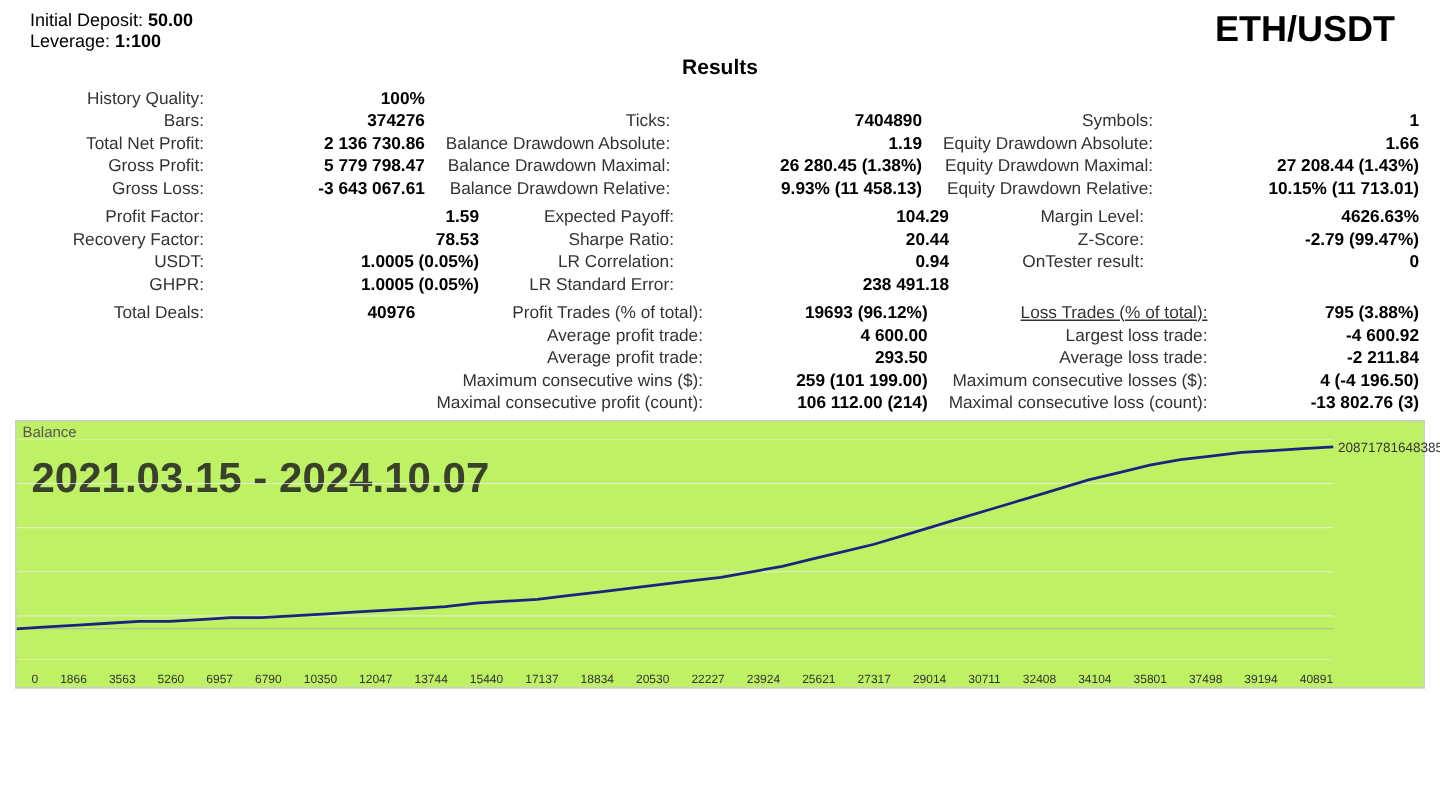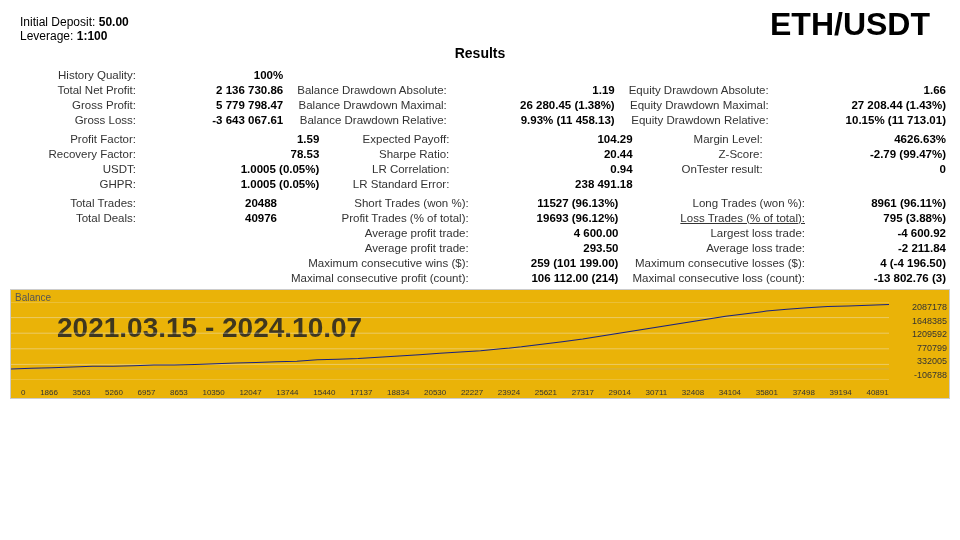--- a/index.html
+++ b/index.html
@@ -9,25 +9,25 @@
       font-size: 12px;
       color: #000;
       width: 960px;
       min-height: 540px;
       overflow: hidden;
     }
     .top-info {
       padding: 6px 20px 2px 20px;
       display: flex;
       justify-content: space-between;
-      align-items: flex-end;
+      align-items: center;
     }
     .top-left p { font-size: 12px; }
     .eth-title {
-      font-size: 32px;
+      font-size: 24px;
       font-weight: bold;
       color: #000;
       padding-right: 10px;
     }
     .results-section {
       padding: 0 10px;
     }
     .results-title {
       text-align: center;
       font-size: 14px;
@@ -52,48 +52,47 @@
       font-weight: bold;
       min-width: 90px;
       text-align: right;
     }
     .section-divider {
       height: 4px;
     }
     .chart-area {
       margin: 4px 10px 0 10px;
       border: 1px solid #ccc;
-      height: 110px;
+      height: 179px;
       position: relative;
-      background: #eab308;
+      background: #bef264;
     }
     .chart-label {
       position: absolute;
       top: 2px;
       left: 4px;
       font-size: 10px;
       color: #555;
     }
     .chart-date {
       position: absolute;
       top: 22px;
       left: 10px;
       font-size: 28px;
       font-weight: bold;
       color: #222;
       opacity: 0.85;
-      margin-left: 36px;
     }
     .y-axis-labels {
       position: absolute;
       right: 2px;
       top: 12px;
       bottom: 18px;
       display: flex;
-      flex-direction: column;
+      flex-direction: row;
       justify-content: space-between;
       font-size: 9px;
       color: #333;
       width: 55px;
       text-align: right;
     }
     .x-axis-labels {
       position: absolute;
       bottom: 1px;
       left: 10px;
@@ -137,20 +136,28 @@
     <tbody id="table1-body">
         <tr>
           <td class="label-cell">History Quality:</td>
           <td class="value-cell">100%</td>
           <td class="label-cell" style="padding-left: 10px;"></td>
           <td class="value-cell"></td>
           <td class="label-cell" style="padding-left: 10px;"></td>
           <td class="value-cell"></td>
         </tr>
         <tr>
+          <td class="label-cell">Bars:</td>
+          <td class="value-cell">374276</td>
+          <td class="label-cell" style="padding-left: 10px;">Ticks:</td>
+          <td class="value-cell">7404890</td>
+          <td class="label-cell" style="padding-left: 10px;">Symbols:</td>
+          <td class="value-cell">1</td>
+        </tr>
+        <tr>
           <td class="label-cell">Total Net Profit:</td>
           <td class="value-cell">2 136 730.86</td>
           <td class="label-cell" style="padding-left: 10px;">Balance Drawdown Absolute:</td>
           <td class="value-cell">1.19</td>
           <td class="label-cell" style="padding-left: 10px;">Equity Drawdown Absolute:</td>
           <td class="value-cell">1.66</td>
         </tr>
         <tr>
           <td class="label-cell">Gross Profit:</td>
           <td class="value-cell">5 779 798.47</td>
@@ -202,28 +209,20 @@
           <td class="label-cell" style="padding-left: 10px;">LR Standard Error:</td>
           <td class="value-cell">238 491.18</td>
           <td class="label-cell" style="padding-left: 10px;"></td>
           <td class="value-cell"></td>
         </tr>
       </tbody>
   </table>
   <div class="section-divider"></div>
   <table class="results-table">
     <tbody id="table3-body">
-        <tr>
-          <td class="label-cell">Total Trades:</td>
-          <td class="value-cell">20488</td>
-          <td class="label-cell" style="padding-left: 10px;">Short Trades (won %):</td>
-          <td class="value-cell">11527 (96.13%)</td>
-          <td class="label-cell" style="padding-left: 10px;">Long Trades (won %):</td>
-          <td class="value-cell">8961 (96.11%)</td>
-        </tr>
         <tr>
           <td class="label-cell">Total Deals:</td>
           <td class="value-cell">40976</td>
           <td class="label-cell" style="padding-left: 10px;">Profit Trades (% of total):</td>
           <td class="value-cell">19693 (96.12%)</td>
           <td class="label-cell" style="padding-left: 10px; text-decoration: underline;">Loss Trades (% of total):</td>
           <td class="value-cell">795 (3.88%)</td>
         </tr>
         <tr>
           <td class="label-cell"></td>
@@ -329,21 +328,21 @@
       <span>770799</span>
       <span>332005</span>
       <span>-106788</span>
     </div>
   <div class="x-axis-labels" id="x-labels">
       <span>0</span>
       <span>1866</span>
       <span>3563</span>
       <span>5260</span>
       <span>6957</span>
-      <span>8653</span>
+      <span>6790</span>
       <span>10350</span>
       <span>12047</span>
       <span>13744</span>
       <span>15440</span>
       <span>17137</span>
       <span>18834</span>
       <span>20530</span>
       <span>22227</span>
       <span>23924</span>
       <span>25621</span>

